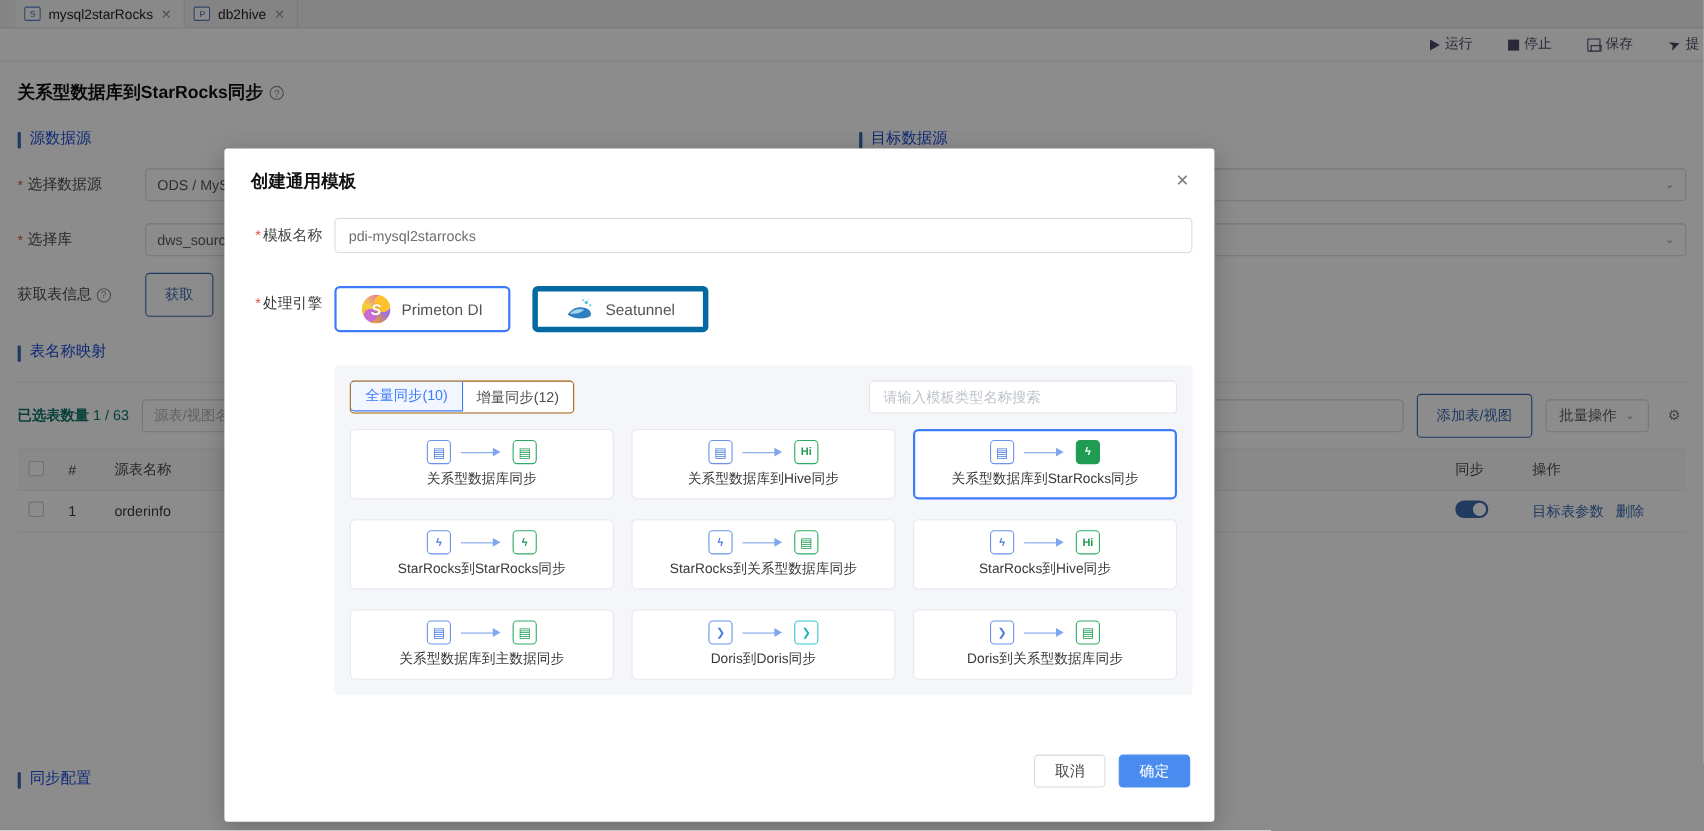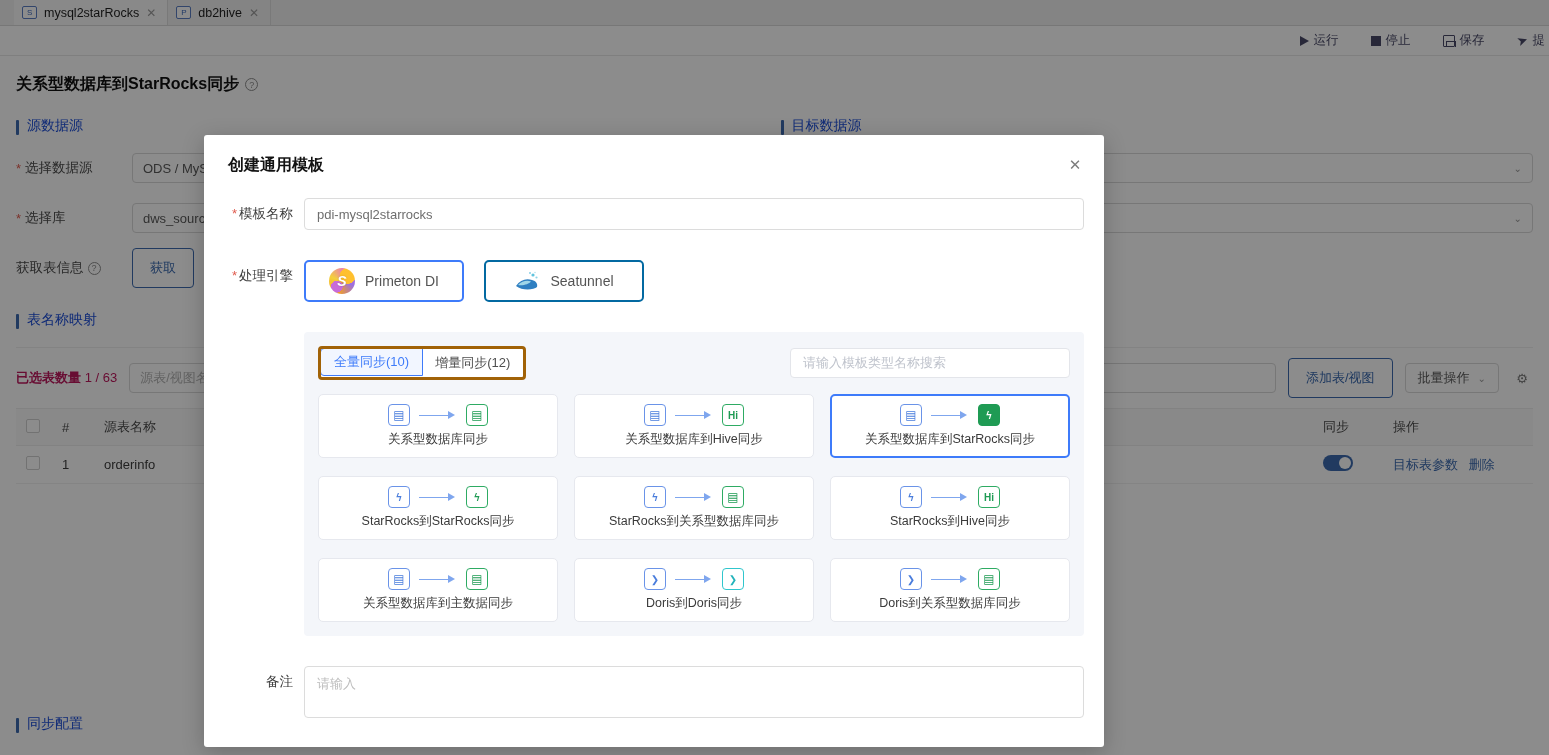--- a/index.html
+++ b/index.html
@@ -84,21 +84,21 @@
     height: 40px; padding: 0 17px; border: 1px solid #3c6bb0; border-radius: 4px;
     color: #3c6bb0; font-size: 13px; background: #fff; display: inline-flex;
     align-items: center; cursor: pointer;
   }
 
   
   .map-panel { margin-top: 4px; border-top: 1px solid #eee; }
   .map-tools {
     display: flex; align-items: center; gap: 12px; padding: 10px 0;
   }
-  .sel-count { font-size: 13px; color: #be185d; white-space: nowrap; }
+  .sel-count { font-size: 13px; color: #0f766e; white-space: nowrap; }
   .sel-count b { font-weight: bold; }
   .search-box {
     flex: 1; height: 30px; border: 1px solid #d9d9d9; border-radius: 4px;
     display: flex; align-items: center; padding: 0 10px; font-size: 13px;
     color: #b3b3b3; background: #fff;
   }
   .btn-dd {
     height: 30px; padding: 0 12px; border: 1px solid #d9d9d9; border-radius: 4px;
     color: #5a5a5a; font-size: 13px; display: inline-flex; align-items: center;
     gap: 8px; background: #fff; cursor: pointer;
@@ -121,21 +121,21 @@
   }
   .sw {
     width: 30px; height: 16px; border-radius: 9px; background: #3c6bb0;
     position: relative; display: inline-block;
   }
   .sw:after {
     content: ""; position: absolute; right: 2px; top: 2px; width: 12px;
     height: 12px; border-radius: 50%; background: #fff;
   }
   .lnk { color: #3c6bb0; cursor: pointer; }
-  .bottom-sect { position: absolute; left: 16px; bottom: 4px; }
+  .bottom-sect { position: absolute; left: 16px; bottom: 20px; }
 
   
   .mask { position: absolute; inset: 0; background: rgba(0,0,0,0.45); }
   .modal {
     position: absolute; left: 204px; top: 135px; width: 900px; height: 612px;
     background: #fff; border-radius: 3px; box-shadow: 0 5px 22px rgba(0,0,0,.22);
   }
   .m-head { padding: 20px 12px 0 24px; position: relative; }
   .m-title { font-size: 16px; font-weight: bold; color: #121212; }
   .m-close {
@@ -151,21 +151,21 @@
     font-size: 13.5px; color: #3c3c3c; padding-top: 7px; white-space: nowrap;
   }
   .mlabel .req { margin-right: 2px; }
   .input {
     flex: 1; height: 32px; border: 1px solid #dcdcdc; border-radius: 4px;
     display: flex; align-items: center; padding: 0 12px; font-size: 13px;
     color: #6e6e6e; background: #fff;
   }
   .engines { display: flex; gap: 20px; }
   .eng {
-    width: 160px; height: 42px; border: 2px solid #0369a1; border-radius: 5px;
+    width: 160px; height: 42px; border: 5px solid #0369a1; border-radius: 5px;
     display: flex; align-items: center; justify-content: center; gap: 10px;
     font-size: 14px; color: #545454; background: #fff; cursor: pointer;
   }
   .eng.sel { border: 2px solid #3e7bfa; }
   .logo-pdi {
     width: 26px; height: 26px; border-radius: 50%;
     background:
       radial-gradient(circle at 30% 72%, #c86bd8 0 22%, transparent 23%),
       radial-gradient(circle at 72% 30%, #ffc02e 0 30%, transparent 31%),
       conic-gradient(from 200deg, #f6a01e, #f4d03a, #e86fc9, #9b6fe0, #f6a01e);
@@ -176,21 +176,21 @@
     align-items: center; justify-content: center; color: #fff;
     font-size: 14px; font-weight: bold; font-style: italic;
     text-shadow: 0 0 2px rgba(0,0,0,.18);
   }
   .logo-st {
     width: 26px; height: 22px; flex: none; position: relative;
   }
 
   .tpl-wrap { background: #f4f6fa; border-radius: 4px; padding: 14px; }
   .tpl-top { display: flex; align-items: center; justify-content: space-between; margin-bottom: 14px; }
-  .segs { display: flex; border: 3px solid #a16207; border-radius: 4px; overflow: hidden; background: #fff; }
+  .segs { display: flex; border: 1px solid #a16207; border-radius: 4px; overflow: hidden; background: #fff; }
   .seg {
     padding: 0 13px; height: 28px; display: flex; align-items: center;
     font-size: 13px; color: #4e4e4e; cursor: pointer; border-right: 1px solid #e2e4ea;
   }
   .seg:last-child { border-right: none; }
   .seg.on { color: #3e7bfa; background: #f2f6ff; border: 1px solid #3e7bfa; margin: -1px; border-radius: 4px 0 0 4px; }
   .tpl-search {
     width: 280px; height: 30px; background: #fff; border: 1px solid #e3e5ea;
     border-radius: 4px; display: flex; align-items: center; padding: 0 12px;
     font-size: 13px; color: #bfc3cc;
@@ -559,26 +559,20 @@
                     <span class="doc-glyph">▤</span>
                   </span>
               </div>
               <div class="card-label">Doris到关系型数据库同步</div>
             </div>
 
           </div>
         </div>
       </div>
 
-      <div class="mrow" style="margin-top:18px;">
-        <div class="mlabel">备注</div>
-        <div class="ta">
-          <span>请输入</span>
-        </div>
-      </div>
     </div>
 
     <div class="m-foot">
       <button class="btn btn-cancel">取消</button>
       <button class="btn btn-primary">确定</button>
     </div>
   </div>
 
 </div>
 

